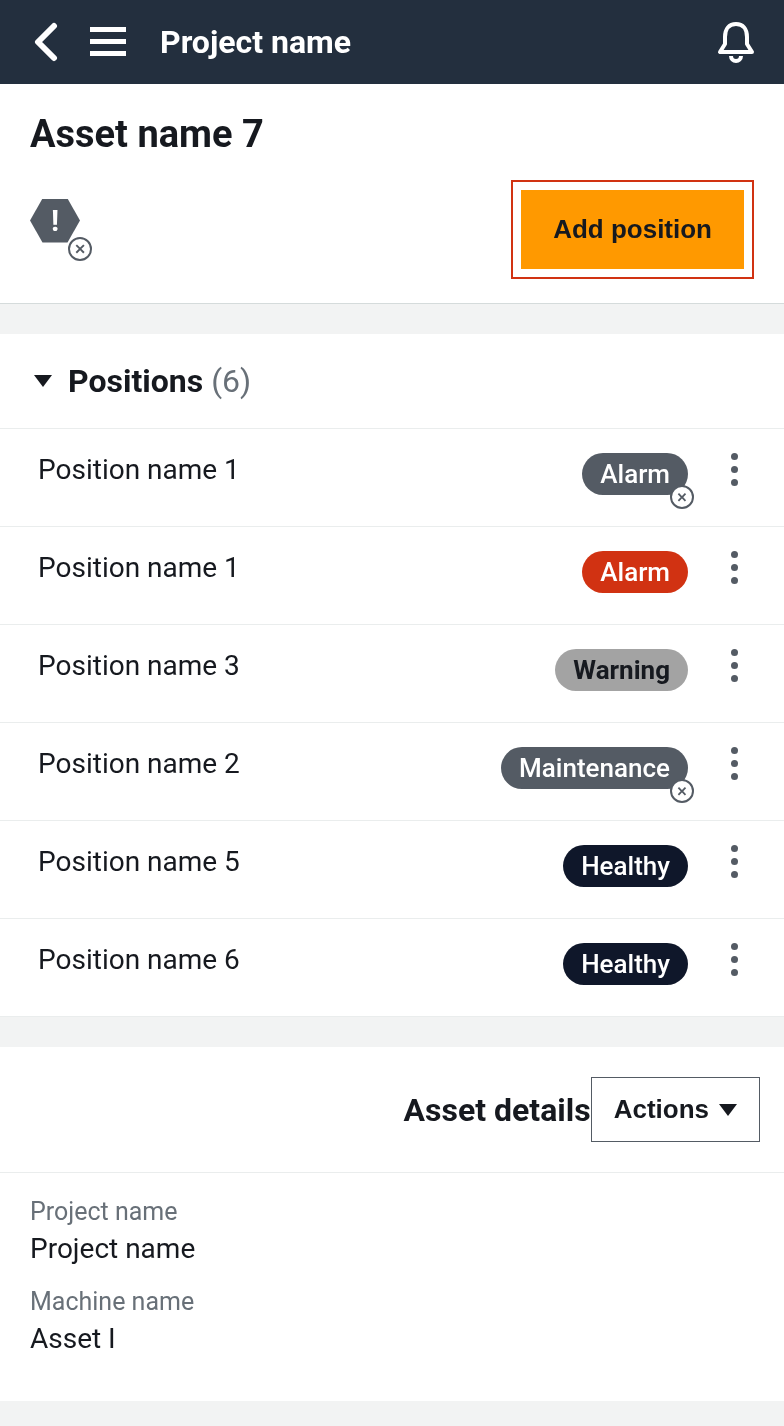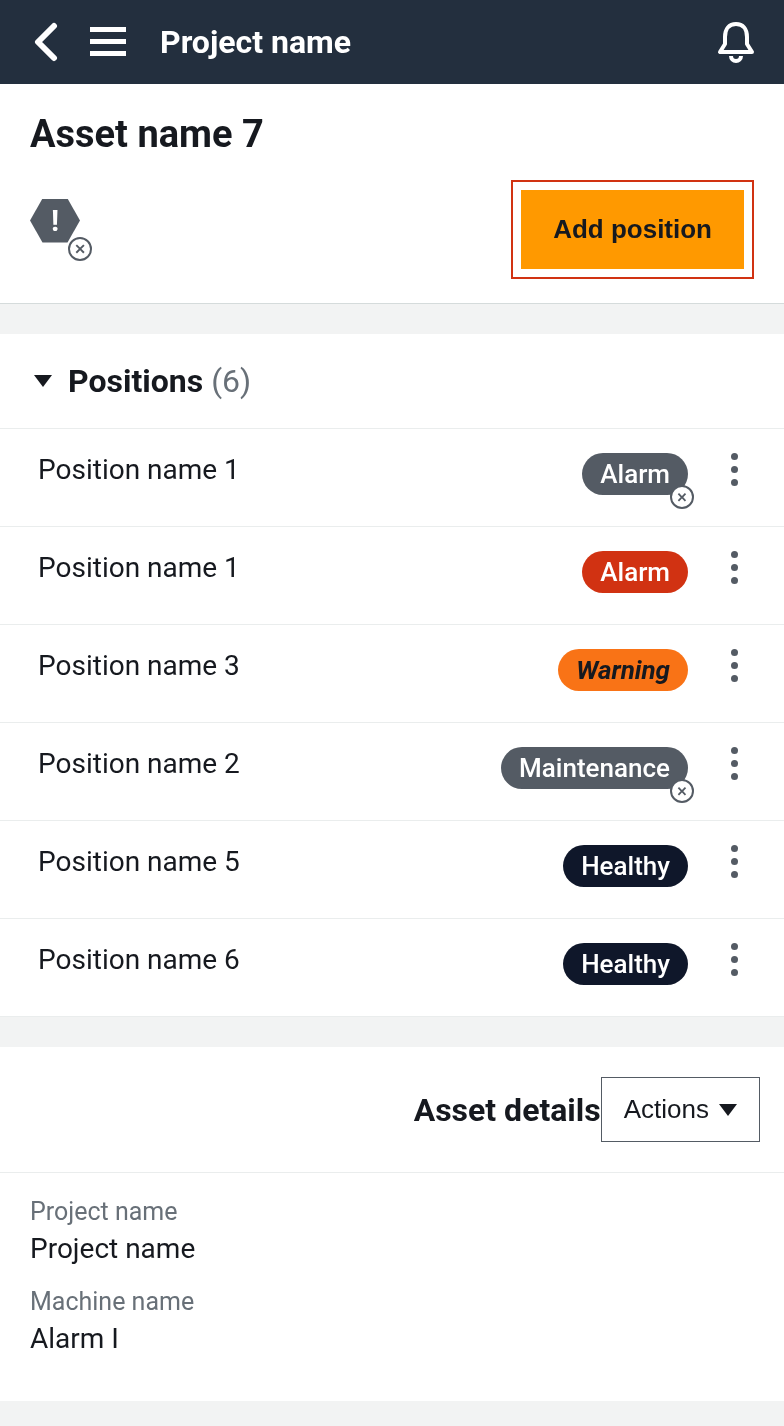--- a/index.html
+++ b/index.html
@@ -122,21 +122,21 @@
   .badge {
     display: inline-block;
     padding: 6px 18px;
     border-radius: 22px;
     font-size: 26px;
     font-weight: 500;
     color: #fff;
   }
   .badge.gray { background: #545b64; }
   .badge.red { background: #d13212; }
-  .badge.yellow { background: #f97316; color: #16191f; font-weight: 700; font-style: italic; }
+  .badge.yellow { background: #a3a3a3; color: #16191f; font-weight: 700; }
   .badge.green { background: #0f172a; }
   .badge-x {
     position: absolute;
     right: -6px; bottom: -14px;
     width: 24px; height: 24px;
     border: 2.5px solid #545b64;
     border-radius: 50%;
     background: #fff;
     display: flex; align-items: center; justify-content: center;
     font-size: 13px; color: #545b64; font-weight: 700;
@@ -164,21 +164,21 @@
   }
   .details-title {
     font-size: 32px;
     font-weight: 700;
   }
   .actions-btn {
     background: #fff;
     border: 1.5px solid #545b64;
     padding: 16px 22px;
     font-size: 26px;
-    font-weight: 400;
+    font-weight: 700;
     color: #16191f;
     display: flex; align-items: center; gap: 10px;
     cursor: pointer;
   }
   .actions-btn .caret {
     width: 0; height: 0;
     border-left: 9px solid transparent;
     border-right: 9px solid transparent;
     border-top: 12px solid #16191f;
   }
@@ -306,16 +306,16 @@
       <span class="caret"></span>
     </button>
   </div>
   <div class="details-body" id="details-body">
       <div class="detail-item">
         <div class="detail-label">Project name</div>
         <div class="detail-value">Project name</div>
       </div>
       <div class="detail-item">
         <div class="detail-label">Machine name</div>
-        <div class="detail-value">Alarm I</div>
+        <div class="detail-value">Asset I</div>
       </div>
     </div>
 </div>
 
 </body></html>

